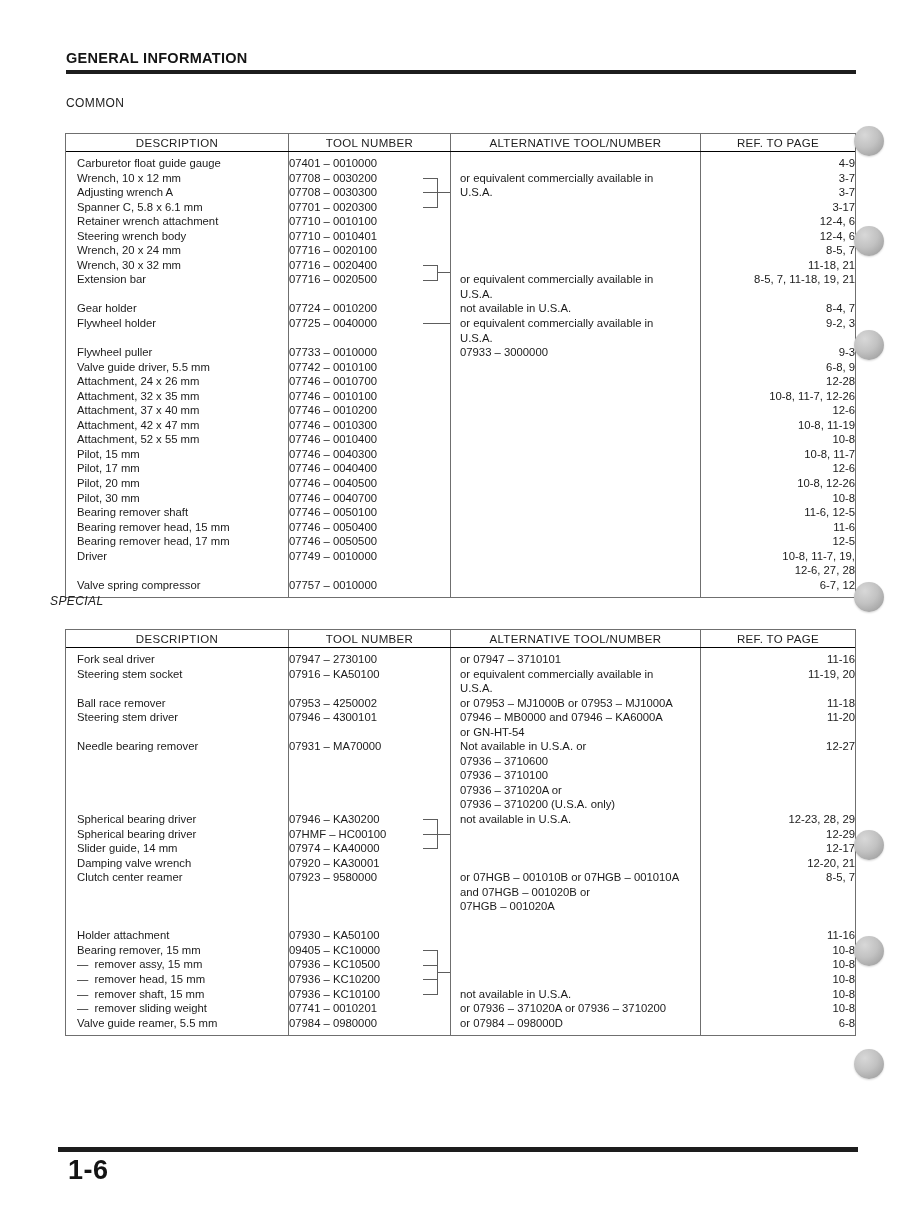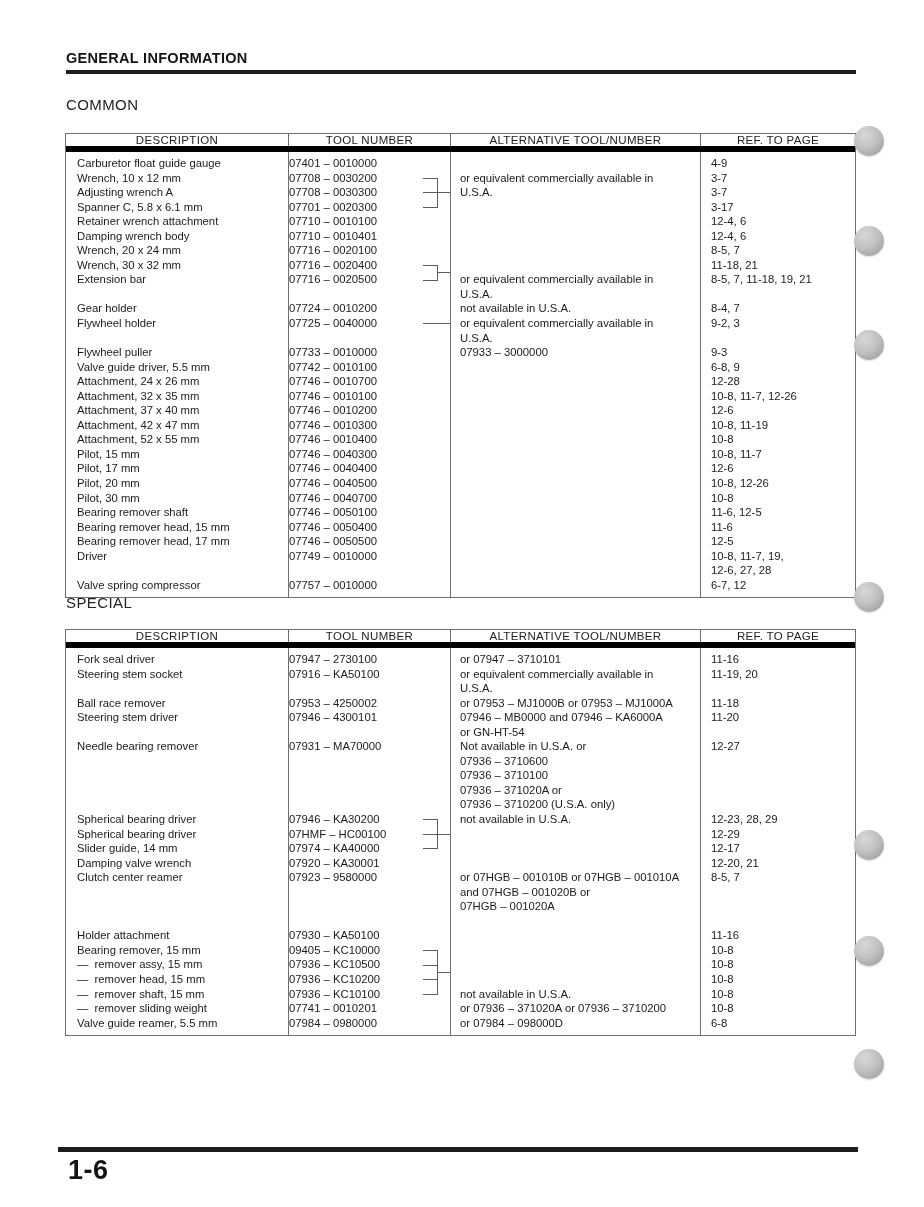--- a/index.html
+++ b/index.html
@@ -20,37 +20,37 @@
     font-size:14.5px; font-weight:bold; letter-spacing:.3px;
     color:#141414;
   }
   .hdr-rule {
     position:absolute; left:66px; top:70px; width:790px; height:4px;
     background:#1d1d1d;
   }
 
   
   .section-label {
-    position:absolute; font-size:15px; letter-spacing:.4px; color:#222;
+    position:absolute; font-size:12px; letter-spacing:.4px; color:#222;
     font-weight:400;
   }
   #lbl-common  { left:66px; top:96px; }
-  #lbl-special { left:66px; top:594px; }
+  #lbl-special { left:50px; top:594px;font-style:italic; }
 
   
   .tbl {
     position:absolute; left:65px; width:791px;
     border:1px solid #6f6f6f;
     background:#fff;
   }
   #tbl-common  { top:133px; }
   #tbl-special { top:629px; }
 
   .thead {
-    display:flex; height:18px; border-bottom:6px solid #000000;
+    display:flex; height:18px; border-bottom:1px solid #000000;
   }
   .thead .cell {
     font-size:11.5px; letter-spacing:.35px; color:#222;
     display:flex; align-items:center; justify-content:center;
     border-right:1px solid #6f6f6f; height:100%;
   }
   .thead .cell:last-child { border-right:none; }
 
   .tbody { display:flex; position:relative; }
   .col {
@@ -66,21 +66,21 @@
   .c-alt  { width:250px; }
   .c-ref  { width:154px; }
 
   .line {
     font-size:11.3px; line-height:14.55px; white-space:pre;
     color:#1b1b1b;
   }
   .c-desc .line { padding-left:11px; }
   .c-tool .line { }
   .c-alt  .line { padding-left:9px; }
-  .c-ref  .line { padding-left:10px; }
+  .c-ref  .line { padding-left:10px;text-align:right; }
   .line.blank { color:transparent; }
 
   
   .brk { position:absolute; right:0px; }
   .brk i {
     position:absolute; background:#5d5d5d; display:block;
   }
 
   
   .ftr-rule {
@@ -116,21 +116,21 @@
       <div class="cell c-alt">ALTERNATIVE TOOL/NUMBER</div>
       <div class="cell c-ref">REF. TO PAGE</div>
     </div>
     <div class="tbody">
       <div class="col c-desc">
           <div class="line">Carburetor float guide gauge</div>
           <div class="line">Wrench, 10 x 12 mm</div>
           <div class="line">Adjusting wrench A</div>
           <div class="line">Spanner C, 5.8 x 6.1 mm</div>
           <div class="line">Retainer wrench attachment</div>
-          <div class="line">Damping wrench body</div>
+          <div class="line">Steering wrench body</div>
           <div class="line">Wrench, 20 x 24 mm</div>
           <div class="line">Wrench, 30 x 32 mm</div>
           <div class="line">Extension bar</div>
           <div class="line blank">&nbsp;</div>
           <div class="line">Gear holder</div>
           <div class="line">Flywheel holder</div>
           <div class="line blank">&nbsp;</div>
           <div class="line">Flywheel puller</div>
           <div class="line">Valve guide driver, 5.5 mm</div>
           <div class="line">Attachment, 24 x 26 mm</div>

